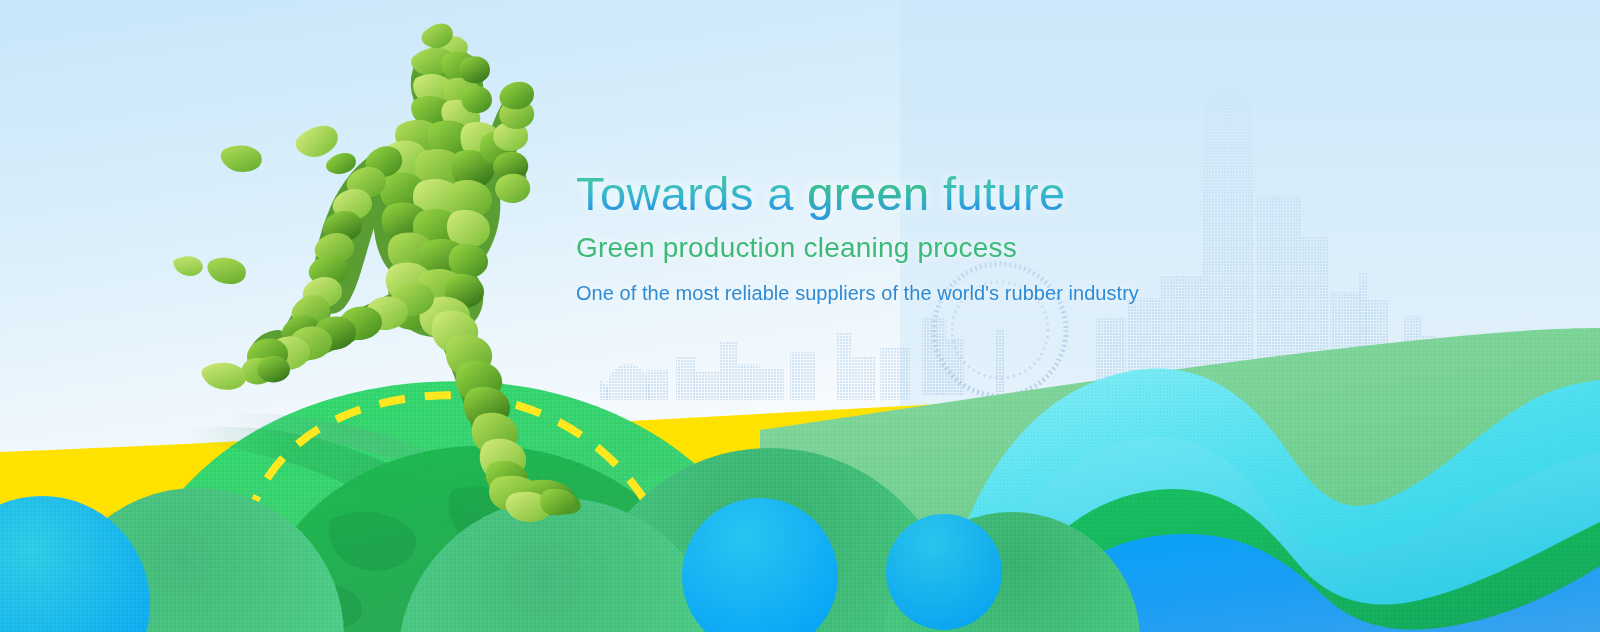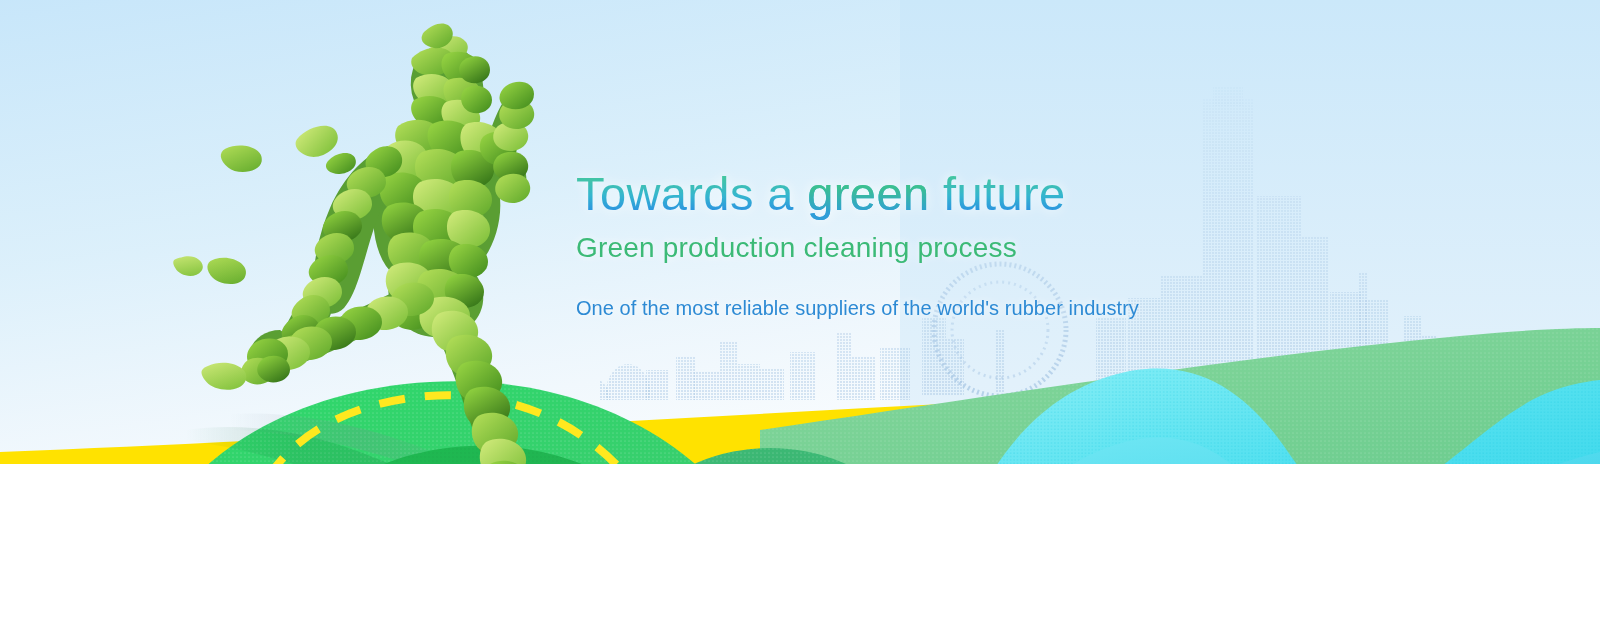--- a/index.html
+++ b/index.html
@@ -5,21 +5,21 @@
 <style>
   * { margin:0; padding:0; box-sizing:border-box; }
   html, body {
     width:1600px; height:636px;
     overflow:hidden;
     font-family:"Liberation Sans", sans-serif;
     background:#ffffff;
   }
   #banner {
     position:relative;
-    width:1600px; height:464px;
+    width:1600px; height:632px;
     overflow:hidden;
   }
   #banner svg.layer {
     position:absolute;
     top:0; left:0;
     width:1600px; height:636px;
     display:block;
   }
 
   
@@ -55,21 +55,21 @@
   .subheadline {
     margin-top:11px;
     font-size:28px;
     font-weight:400;
     color:#3cba77;
     letter-spacing:0.2px;
     white-space:nowrap;
     text-shadow:0 0 8px rgba(255,255,255,0.9);
   }
   .caption {
-    margin-top:33px;
+    margin-top:18px;
     font-size:20px;
     font-weight:400;
     color:#2d8ad4;
     letter-spacing:0.05px;
     white-space:nowrap;
     text-shadow:0 0 8px rgba(255,255,255,0.9);
   }
 </style>
 </head>
 <body>

